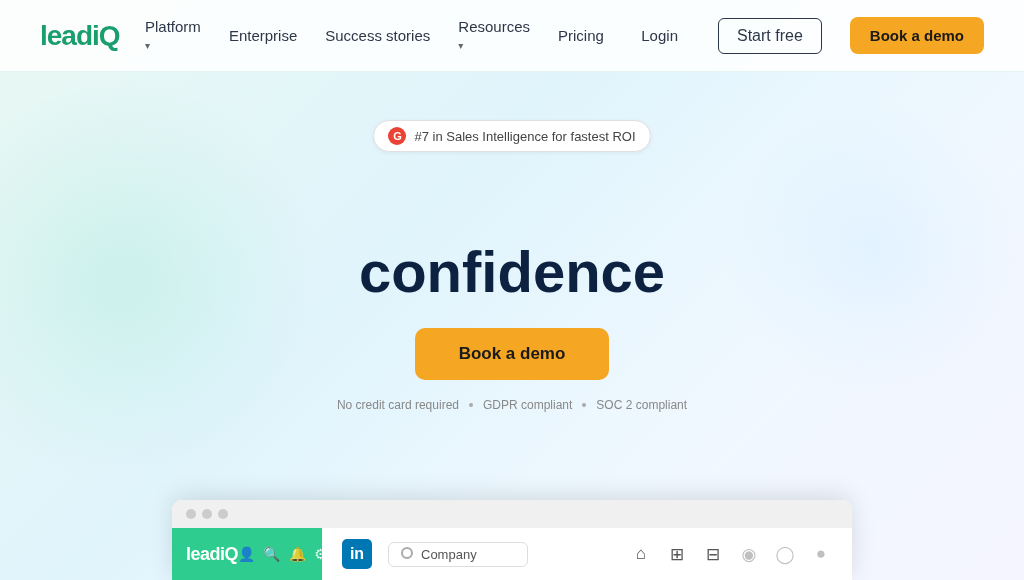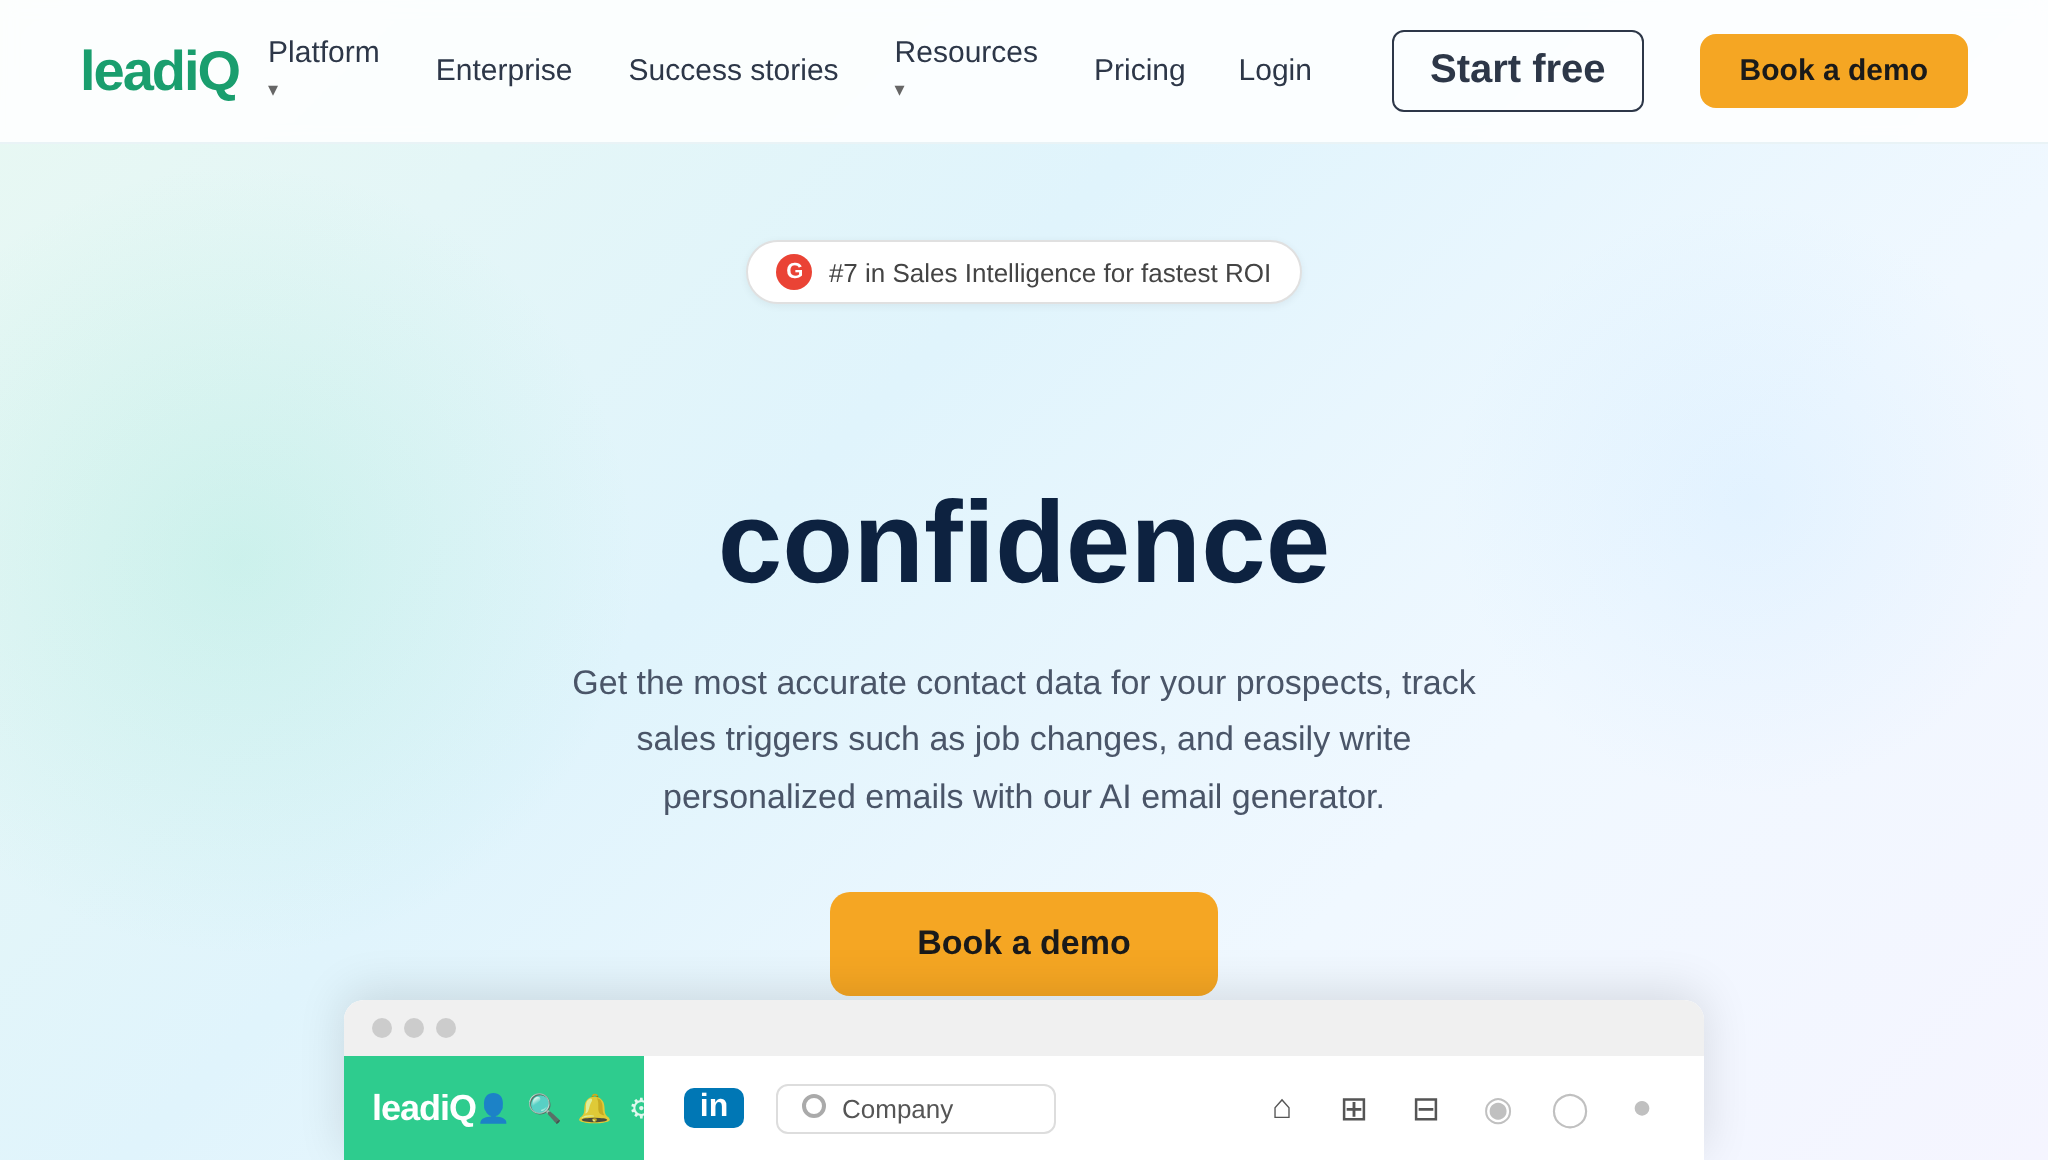--- a/index.html
+++ b/index.html
@@ -94,22 +94,22 @@
       color: #2d3748;
       font-size: 15px;
       font-weight: 500;
       cursor: pointer;
       padding: 8px 12px;
     }
     .btn-start-free {
       background: none;
       border: 1.5px solid #2d3748;
       color: #2d3748;
-      font-size: 20px;
-      font-weight: 700;
+      font-size: 16px;
+      font-weight: 400;
       cursor: pointer;
       padding: 8px 18px;
       border-radius: 6px;
     }
     .btn-book-demo {
       background: #f5a623;
       border: none;
       color: #1a1a1a;
       font-size: 15px;
       font-weight: 700;
@@ -261,21 +261,21 @@
 
     .browser-main {
       flex: 1;
       display: flex;
       align-items: center;
       gap: 16px;
       padding: 0 20px;
     }
     .linkedin-icon {
       width: 30px;
-      height: 20px;
+      height: 30px;
       background: #0077b5;
       border-radius: 5px;
       display: flex;
       align-items: center;
       justify-content: center;
       color: white;
       font-size: 16px;
       font-weight: 700;
       flex-shrink: 0;
     }
@@ -360,21 +360,20 @@
   <div class="hero-badge">
     <div class="g-icon">G</div>
     <span>#7 in Sales Intelligence for fastest ROI</span>
   </div>
 
   <h1 class="hero-title">
     <br>
     <span>confidence</span>
   </h1>
 
-  <p class="hero-subtitle">Get the most accurate contact data for your prospects, track sales triggers such as job changes, and easily write personalized emails with our AI email generator.</p>
 
   <button class="btn-hero-demo">Book a demo</button>
 
   <div class="hero-trust">
     <span>No credit card required</span>
     <span class="dot"></span>
     <span>GDPR compliant</span>
     <span class="dot"></span>
     <span>SOC 2 compliant</span>
   </div>

